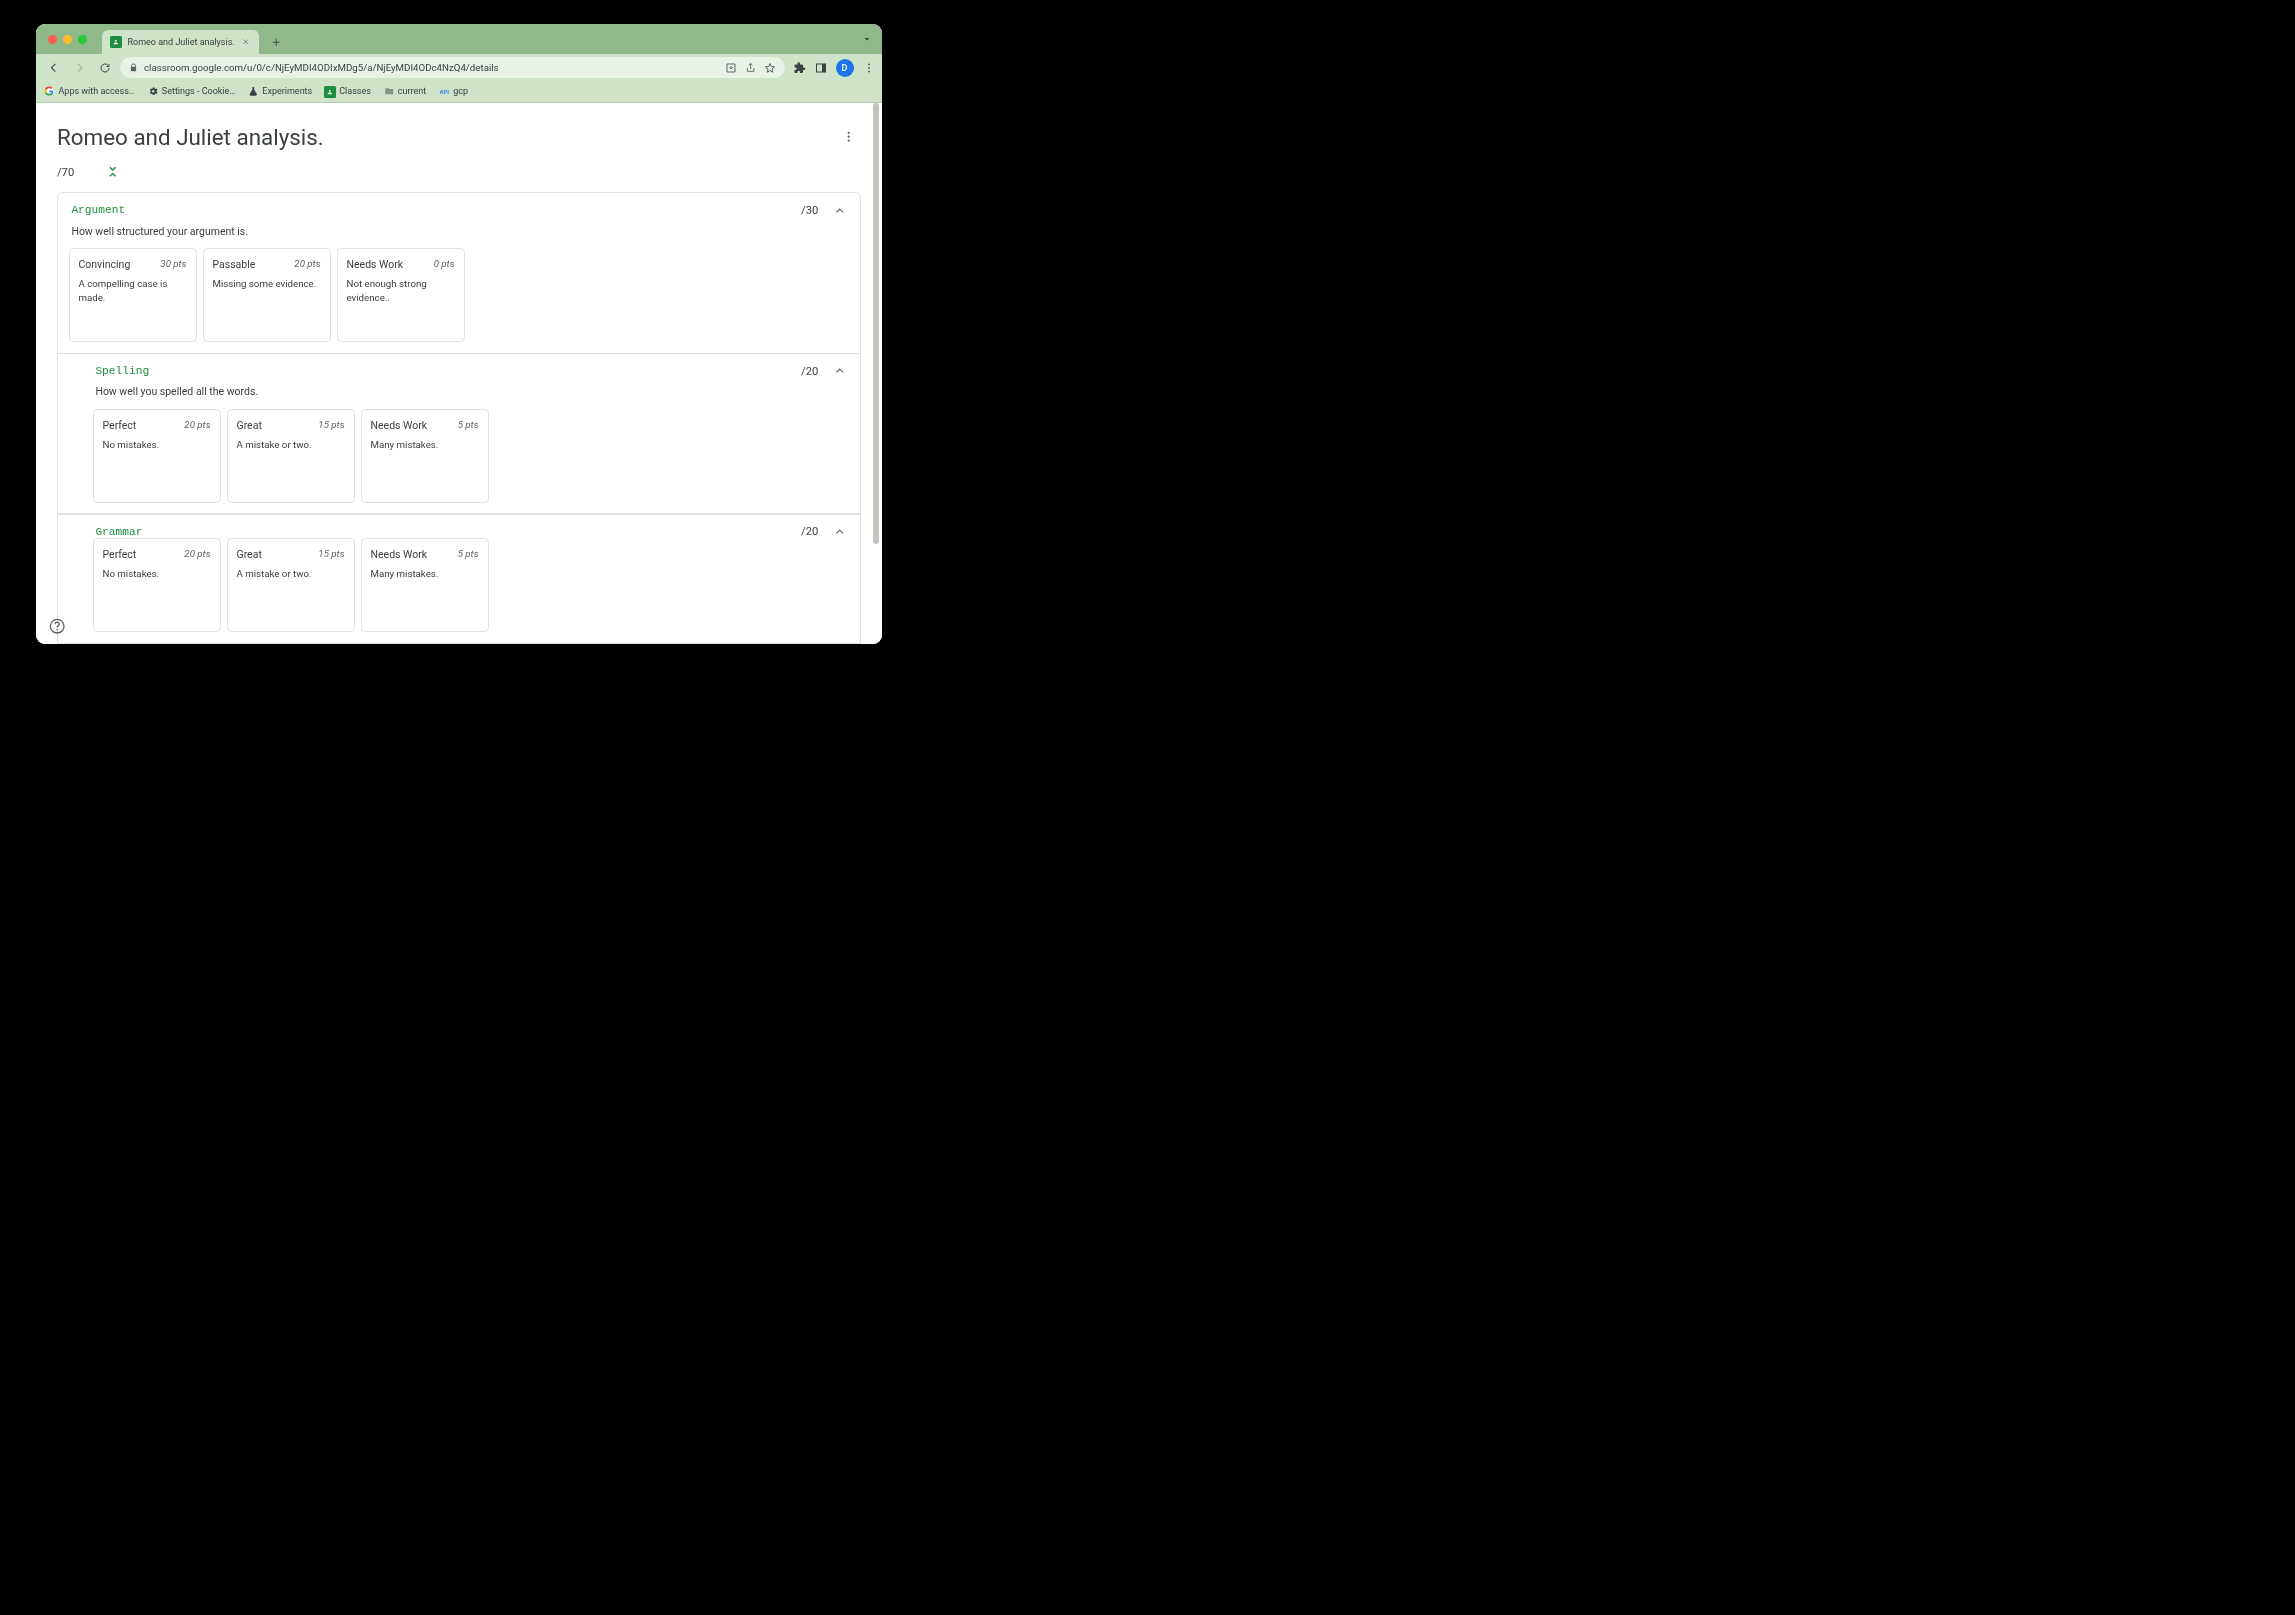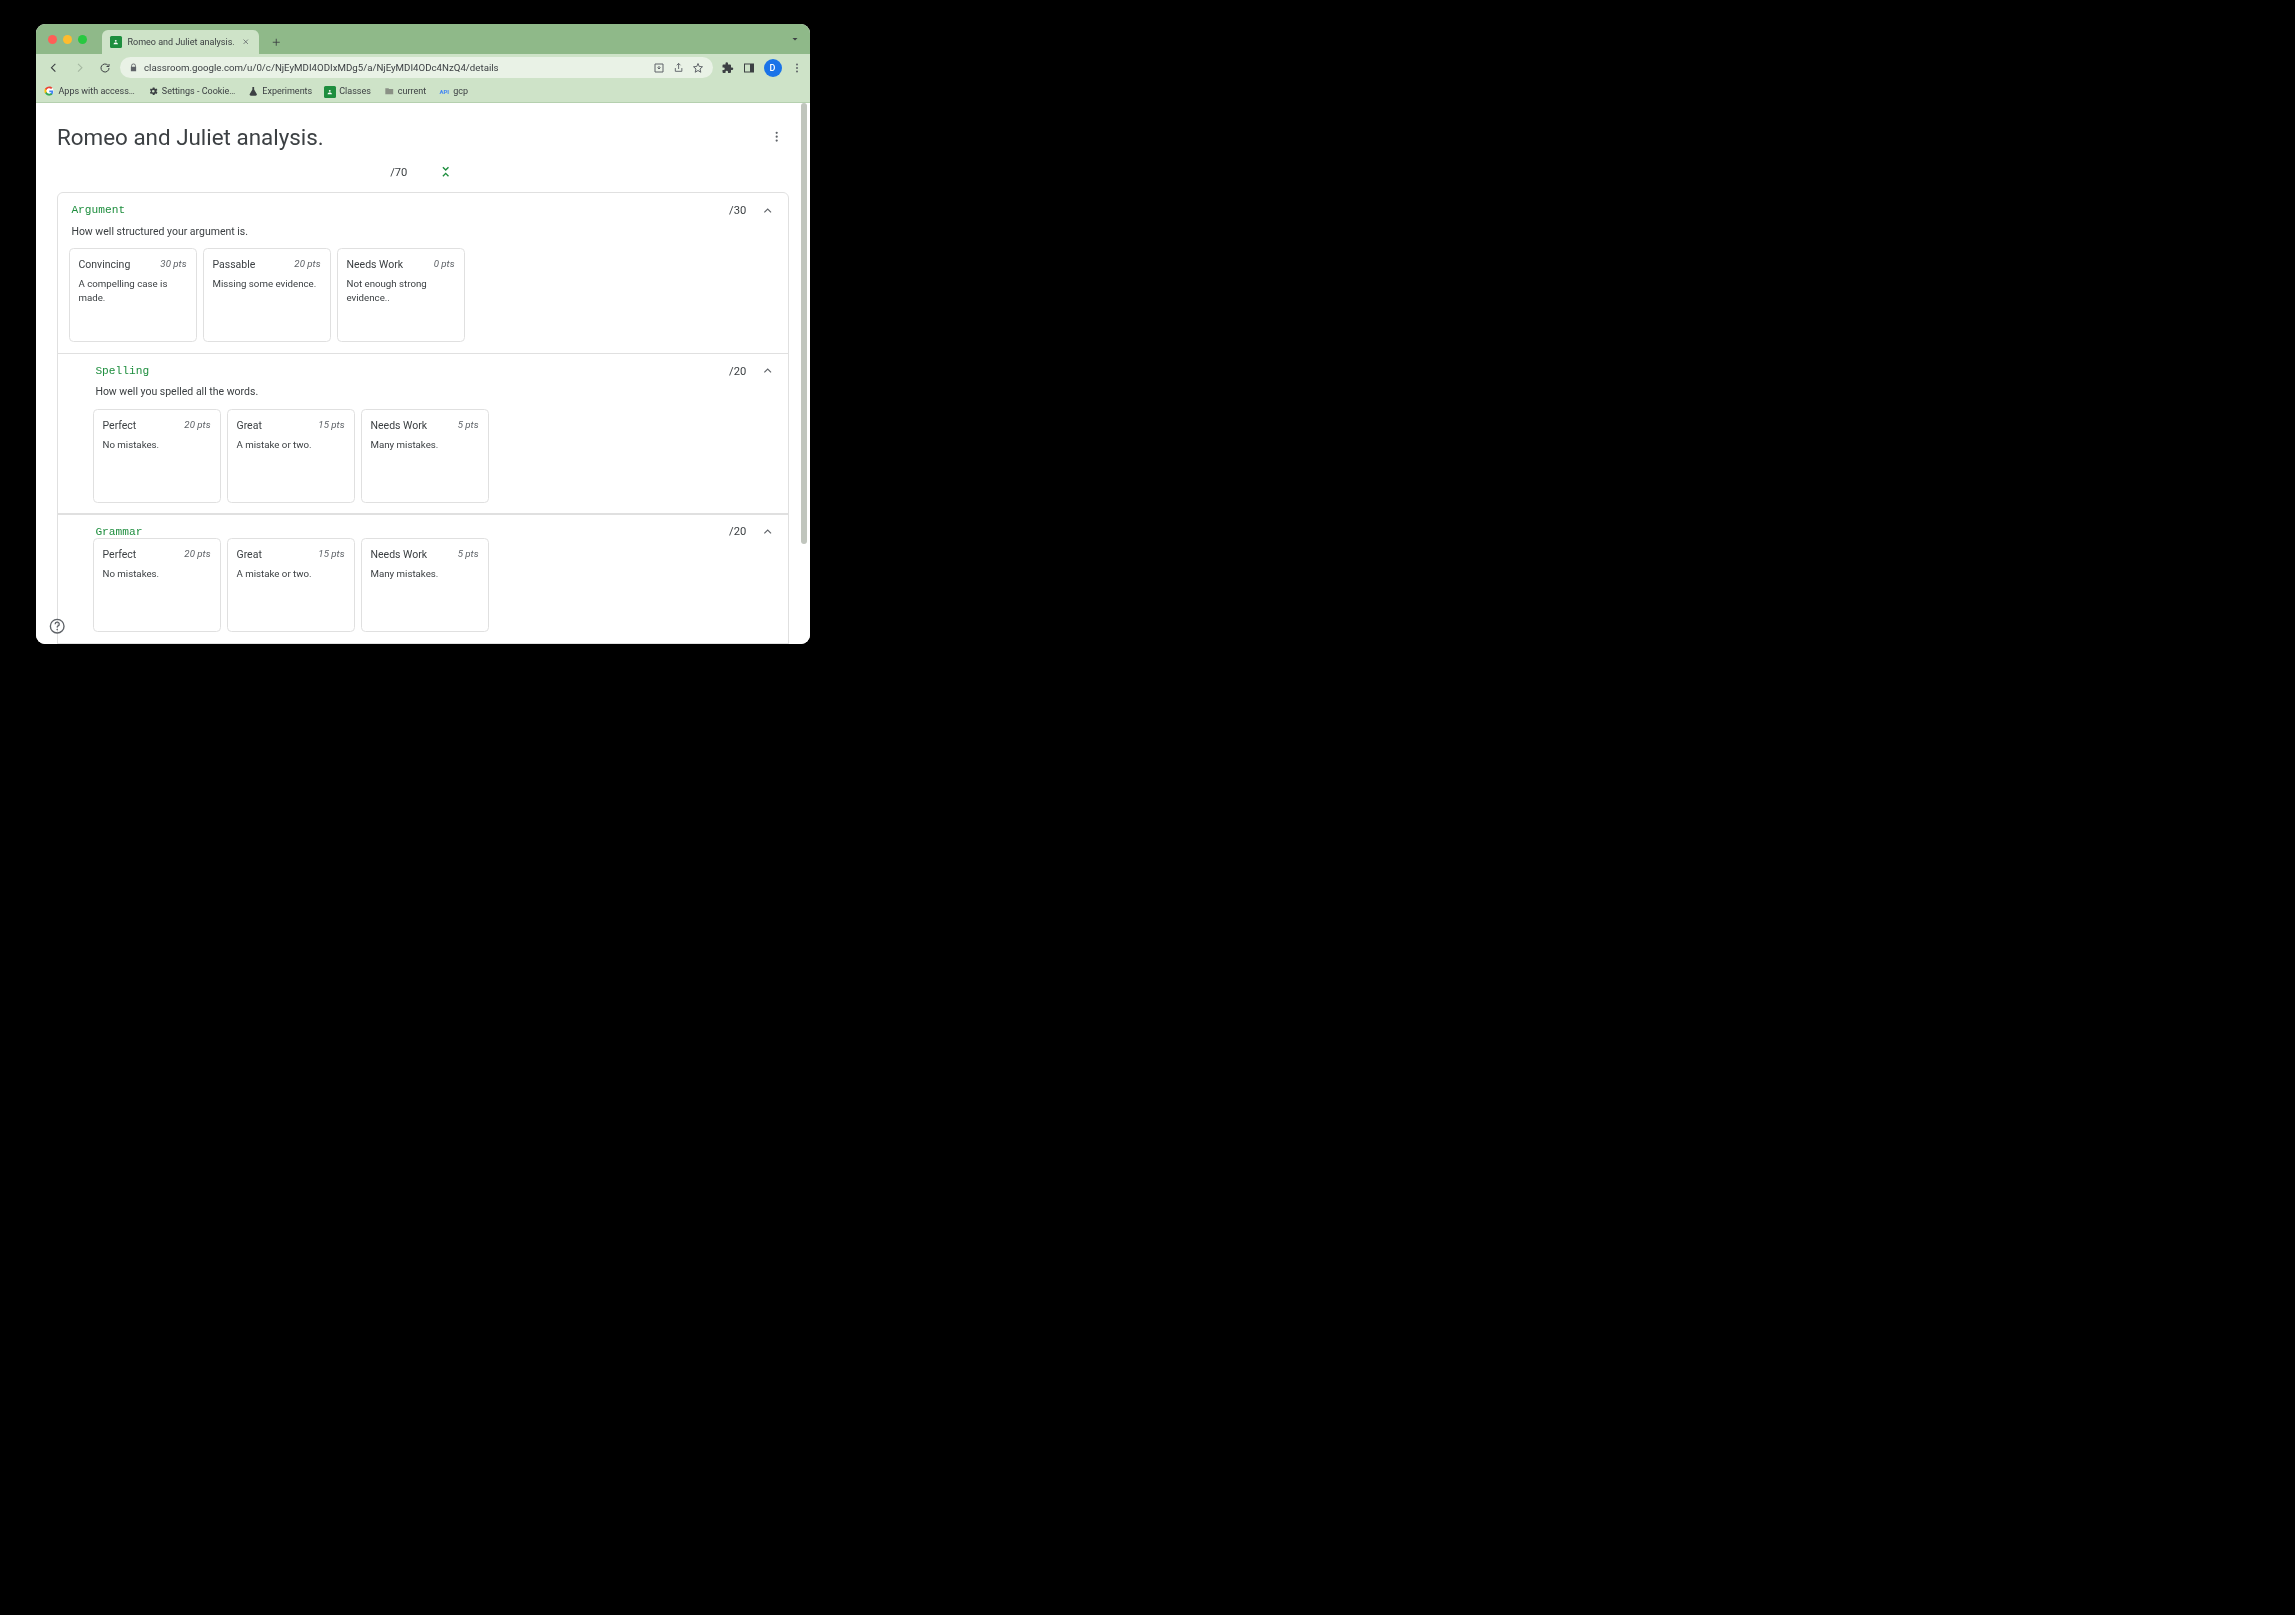--- a/index.html
+++ b/index.html
@@ -7,21 +7,21 @@
       background: #000;
       font-family: -apple-system, BlinkMacSystemFont, 'Segoe UI', Roboto, Arial, sans-serif;
       width: 980px;
       height: 696px;
       overflow: hidden;
     }
     .browser-window {
       position: absolute;
       top: 24px;
       left: 36px;
-      width: 774px;
+      width: 846px;
       height: 620px;
       background: #fff;
       border-radius: 9px;
       overflow: hidden;
       box-shadow: 0 7.5px 30px rgba(0,0,0,0.5);
     }
     
     .tab-bar {
       height: 30px;
       background: #8fb989;
@@ -161,21 +161,21 @@
     .page-title {
       font-size: 22.4px;
       color: #3c4043;
       font-weight: 400;
       font-family: 'Google Sans', Roboto, Arial, sans-serif;
       margin-bottom: 9px;
     }
     .title-row { display:flex; align-items:flex-start; justify-content:space-between;}
     .more-btn { color:#5f6368; padding:6px; cursor:pointer;}
     .total-row {
-      display:flex; justify-content:center; align-items:center;
+      display:flex; justify-content:flex-start; align-items:center;
       gap: 32px;
       margin: 6px 0 13.4px 0;
       padding-right: 3px;
     }
     .total-pts { font-size: 11.2px; color:#3c4043;}
     .collapse-all { color:#1e8e3e; cursor:pointer;}
     .criterion {
       border: 0.7px solid #e0e0e0;
       border-radius: 6px 6px 0 0;
       margin-bottom: -0.7px;

